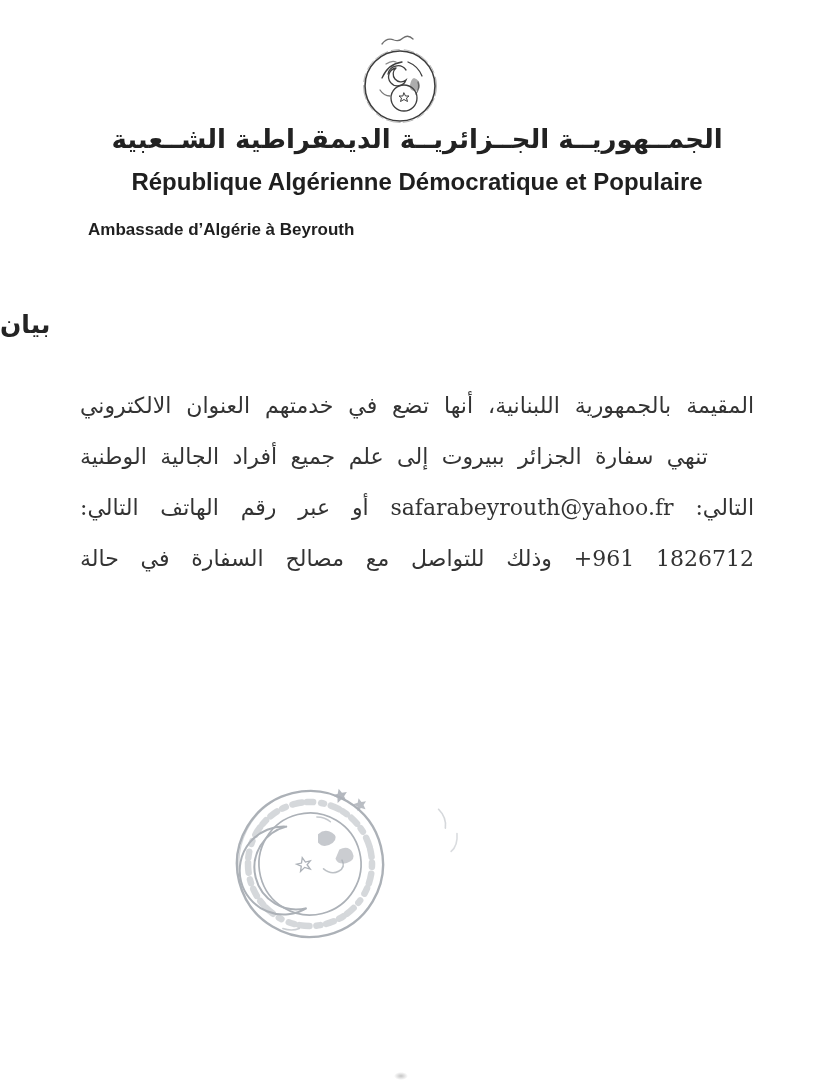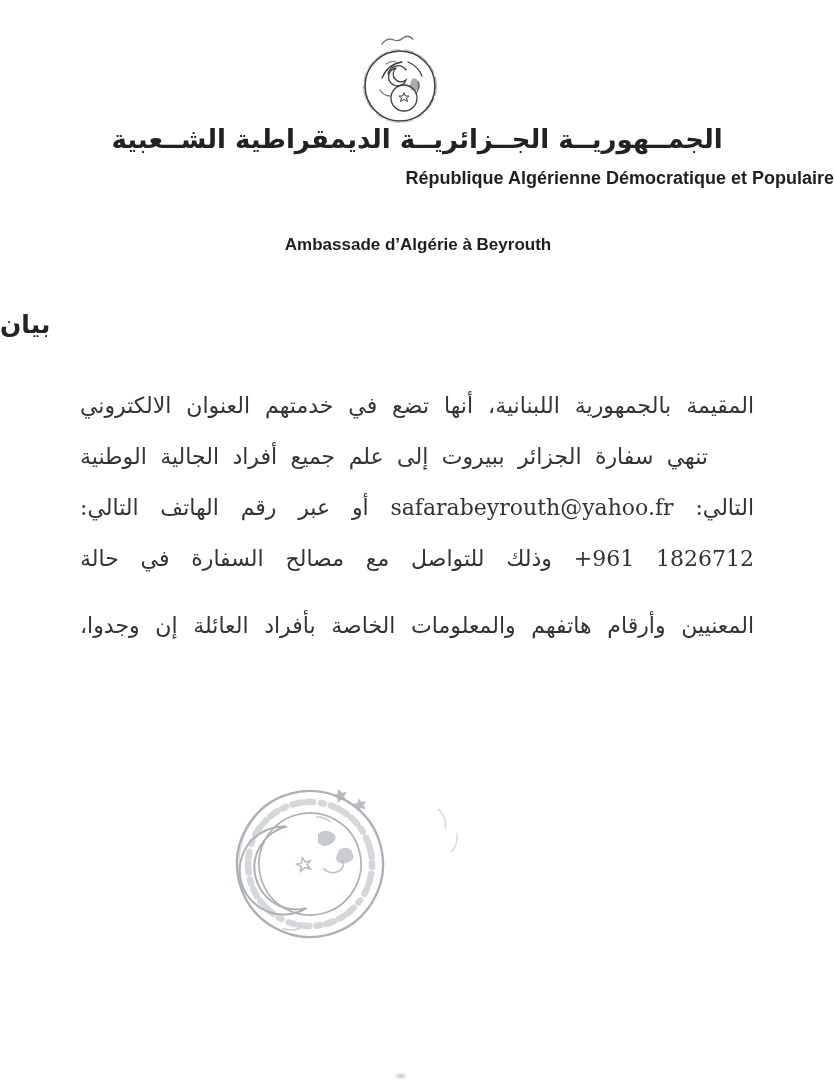--- a/index.html
+++ b/index.html
@@ -12,26 +12,26 @@
     color:#2e2e2e;
   }
   .emblem{position:absolute;top:34px;left:352px;}
   .title-ar{
     position:absolute;top:124px;left:0;width:100%;
     text-align:center;font-weight:bold;font-size:26px;color:#222;
     letter-spacing:0.5px;
   }
   .title-fr{
     position:absolute;top:168px;left:0;width:100%;
-    text-align:right;font-weight:bold;font-size:18px;color:#1f1f1f;
+    text-align:center;font-weight:bold;font-size:24px;color:#1f1f1f;
     font-family:"Liberation Sans",sans-serif;
   }
   .header-row{
-    position:absolute;top:235px;left:88px;width:660px;
-    display:flex;justify-content:center;align-items:baseline;
+    position:absolute;top:220px;left:88px;width:660px;
+    display:flex;justify-content:space-between;align-items:baseline;
   }
   .header-left{
     font-family:"Liberation Sans",sans-serif;
     font-weight:bold;font-size:17px;color:#1f1f1f;
   }
   .header-right{
     font-weight:bold;font-size:21px;color:#1f1f1f;direction:rtl;
   }
   .subject-heading{
     position:absolute;top:310px;left:0;width:100%;
@@ -93,21 +93,20 @@
   <div class="subject-heading">بيان</div>
 
   <div class="content">
     <div class="para para1" dir="rtl">
         <div class="line">المقيمة بالجمهورية اللبنانية، أنها تضع في خدمتهم العنوان الالكتروني</div>
         <div class="line first">تنهي سفارة الجزائر ببيروت إلى علم جميع أفراد الجالية الوطنية</div>
         <div class="line">التالي: safarabeyrouth@yahoo.fr أو عبر رقم الهاتف التالي:</div>
         <div class="line">‪+961 1826712‬ وذلك للتواصل مع مصالح السفارة في حالة</div>
       </div>
     <div class="para para2" dir="rtl">
-        <div class="line">المعنيين وأرقام هاتفهم والمعلومات الخاصة بأفراد العائلة إن وجدوا،</div>
       </div>
   </div>
 
   <div class="stamp">
     <svg width="280" height="185" viewBox="0 0 280 185" fill="none">
       <g transform="rotate(-14 100 92)" stroke="#9aa0a8" fill="none" stroke-linecap="round">
         <circle cx="100" cy="92" r="73" stroke-width="2.4"></circle>
         <path d="M30,80 a73,73 0 0 1 50,-58" stroke-width="1.1" opacity="0.5"></path>
         <circle cx="100" cy="92" r="51" stroke-width="1.7"></circle>
         <circle cx="100" cy="92" r="62" stroke-width="6.5" opacity="0.5" stroke-dasharray="8 6 4 7 10 5 6 8 3 7 9 4 5 6"></circle>

